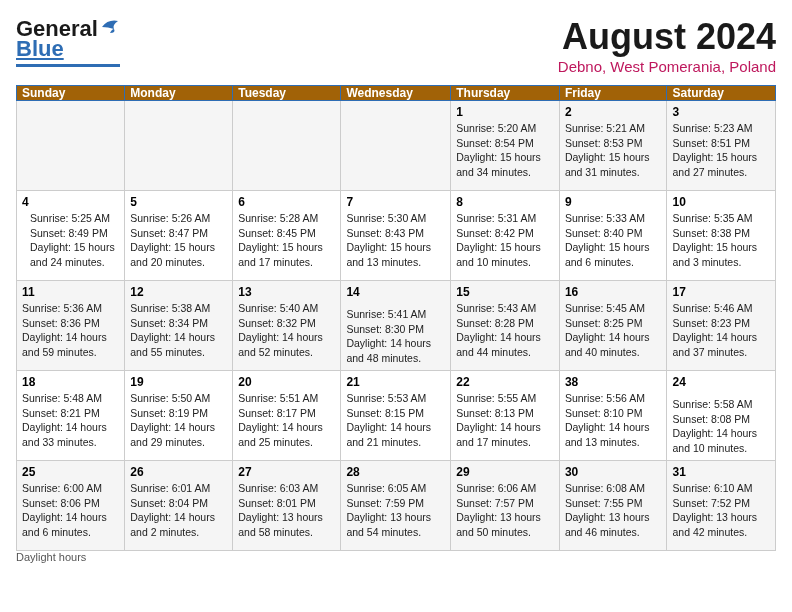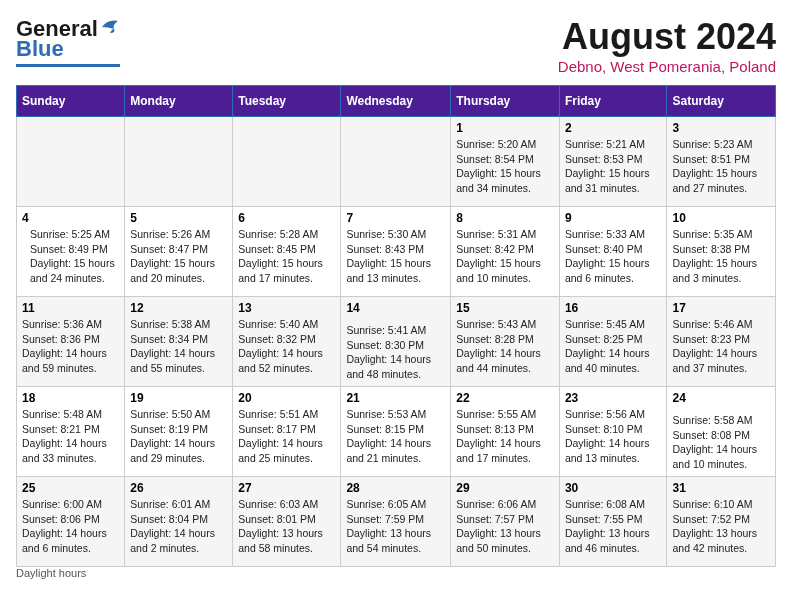--- a/index.html
+++ b/index.html
@@ -39,24 +39,24 @@
     .subtitle {
       font-size: 15px;
       color: #be185d;
     }
     .calendar-table {
       width: 100%;
       border-collapse: collapse;
       font-size: 11px;
     }
     .calendar-table thead tr th {
-      background: #4c1d95;
+      background: #a16207;
       color: #fff;
       text-align: left;
-      padding: 8px 5px;
+      padding: 0 5px;
       font-size: 12px;
       font-weight: bold;
       border: 1px solid #2e6db4;
     }
     .calendar-table tbody tr td {
       border: 1px solid #ccc;
       vertical-align: top;
       padding: 4px 5px;
       width: 113px;
       min-height: 80px;
@@ -95,21 +95,21 @@
 
 <div class="header">
   <div class="logo">
     <div style="display:flex;align-items:center;">
       <span class="logo-general" style="font-size:22px;font-weight:bold;color:#1a1a1a;">General</span>
       <svg width="20" height="16" viewBox="0 0 20 16" style="margin-left:2px;margin-top:-4px;">
         <path d="M2,8 Q8,0 18,2 Q12,6 14,10 Q8,8 2,8Z" fill="#2e6db4"></path>
         <path d="M14,10 Q16,14 10,14 Q12,10 14,10Z" fill="#2e6db4"></path>
       </svg>
     </div>
-    <span style="font-size:22px;font-weight:bold;color:#2e6db4;margin-top:-6px;">Blue</span>
+    <span style="font-size:22px;font-weight:bold;color:#2e6db4;margin-top:-6px;text-decoration:underline;">Blue</span>
     <div class="logo-underline"></div>
   </div>
   <div class="title-block">
     <div class="month-title">August 2024</div>
     <div class="subtitle">Debno, West Pomerania, Poland</div>
   </div>
 </div>
 
 <table class="calendar-table">
   <thead>
@@ -283,21 +283,21 @@
 and 21 minutes.</div>
         </td>
         <td>
           <span class="day-number">22</span>
           <div class="day-info" style="white-space: pre-line;">Sunrise: 5:55 AM
 Sunset: 8:13 PM
 Daylight: 14 hours
 and 17 minutes.</div>
         </td>
         <td>
-          <span class="day-number">23</span>
+          <span class="day-number">38</span>
           <div class="day-info" style="white-space: pre-line;">Sunrise: 5:56 AM
 Sunset: 8:10 PM
 Daylight: 14 hours
 and 13 minutes.</div>
         </td>
         <td>
           <span class="day-number">24</span>
           <div class="day-info" style="white-space: pre-line; margin-top: 8px;">Sunrise: 5:58 AM
 Sunset: 8:08 PM
 Daylight: 14 hours

